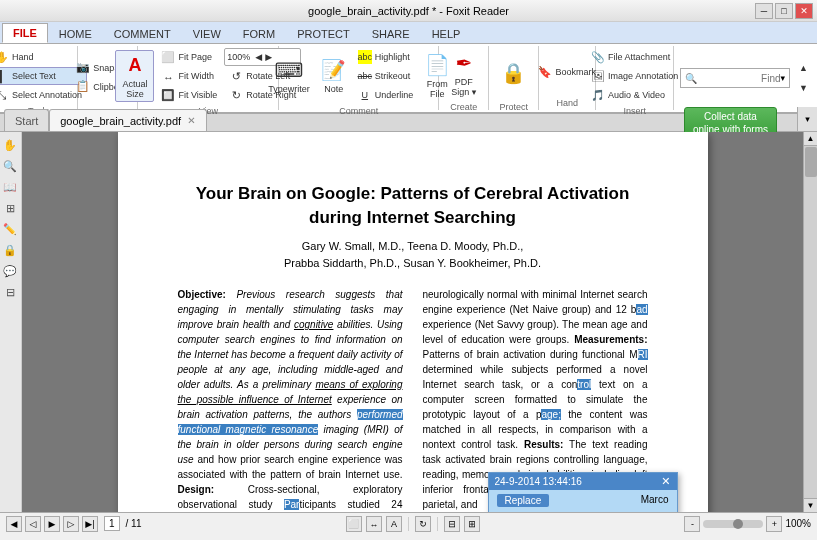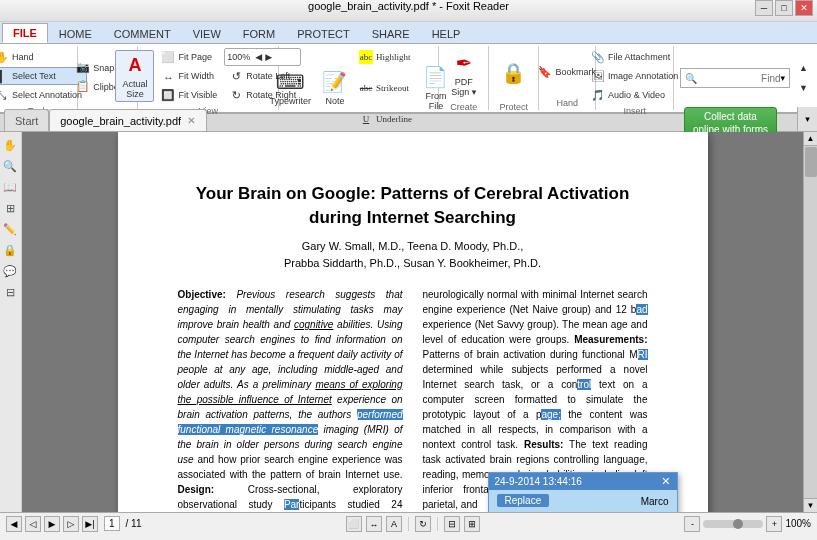--- a/index.html
+++ b/index.html
@@ -3,21 +3,21 @@
   <meta charset="utf-8">
   <style>
     * { box-sizing: border-box; margin: 0; padding: 0; }
     body { font-family: Arial, sans-serif; font-size: 11px; background: #f0f0f0; overflow: hidden; width: 817px; height: 540px; }
 
     
     .title-bar {
       background: linear-gradient(to bottom, #f5f5f5, #e0e0e0);
       height: 22px;
       display: flex;
-      align-items: flex-start;
+      align-items: center;
       justify-content: center;
       border-bottom: 1px solid #ccc;
       position: relative;
     }
     .title-bar-controls {
       position: absolute;
       right: 4px;
       display: flex;
       gap: 2px;
     }
@@ -269,21 +269,21 @@
     .comment-header-close {
       cursor: pointer;
       font-size: 11px;
     }
     .comment-body {
       padding: 4px 8px;
     }
     .comment-row {
       display: flex;
       justify-content: space-between;
-      align-items: flex-end;
+      align-items: flex-start;
       margin-bottom: 3px;
     }
     .comment-btn {
       background: #4a86c8;
       color: white;
       border: none;
       padding: 1px 8px;
       font-size: 10px;
       cursor: pointer;
       border-radius: 2px;
@@ -453,21 +453,21 @@
   <div class="ribbon-group" style="min-width:160px;">
     <div class="ribbon-group-content">
       <div class="rb-btn">
         <div class="rb-icon" style="font-size:20px;">⌨</div>
         <span>Typewriter</span>
       </div>
       <div class="rb-btn">
         <div class="rb-icon" style="font-size:20px;">📝</div>
         <span>Note</span>
       </div>
-      <div style="display:flex;flex-direction:column;gap:13px;font-family:Liberation Serif, serif;">
+      <div style="display:flex;flex-direction:column;gap:1px;">
         <div class="rb-btn-small">
           <span class="rb-icon-sm" style="background:yellow;padding:0 2px;font-size:9px;">abc</span>
           <span>Highlight</span>
         </div>
         <div class="rb-btn-small">
           <span class="rb-icon-sm">
               <s style="font-size:9px;">abc</s>
             </span>
           <span>Strikeout</span>
         </div>

